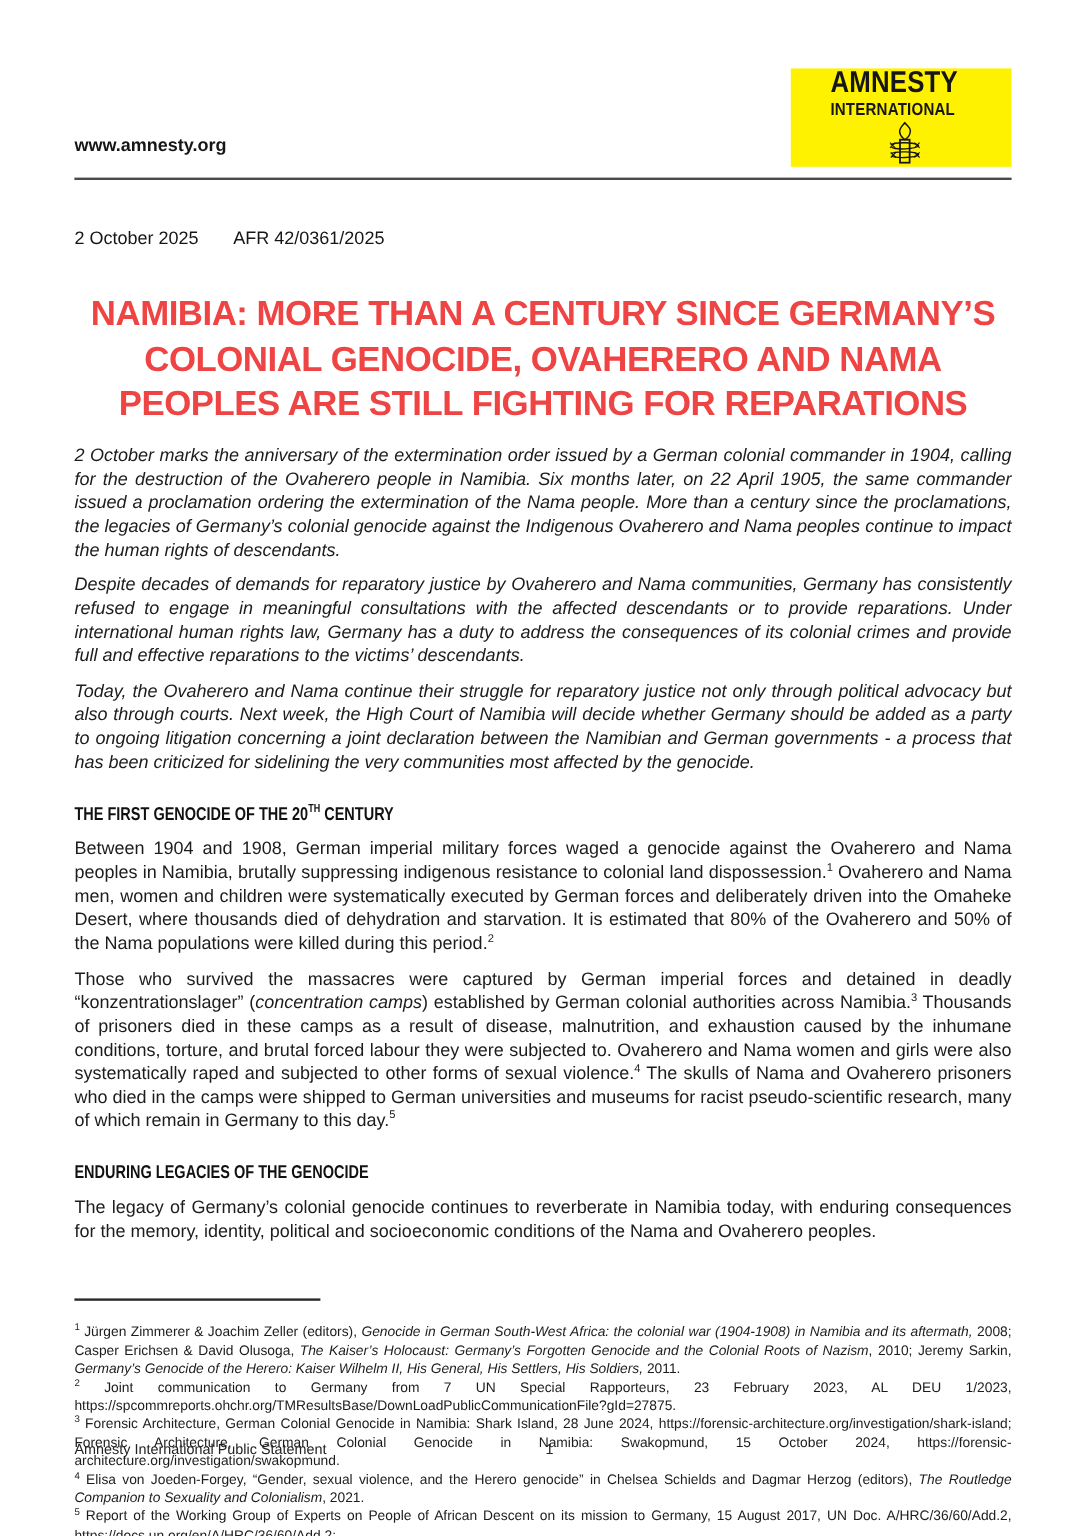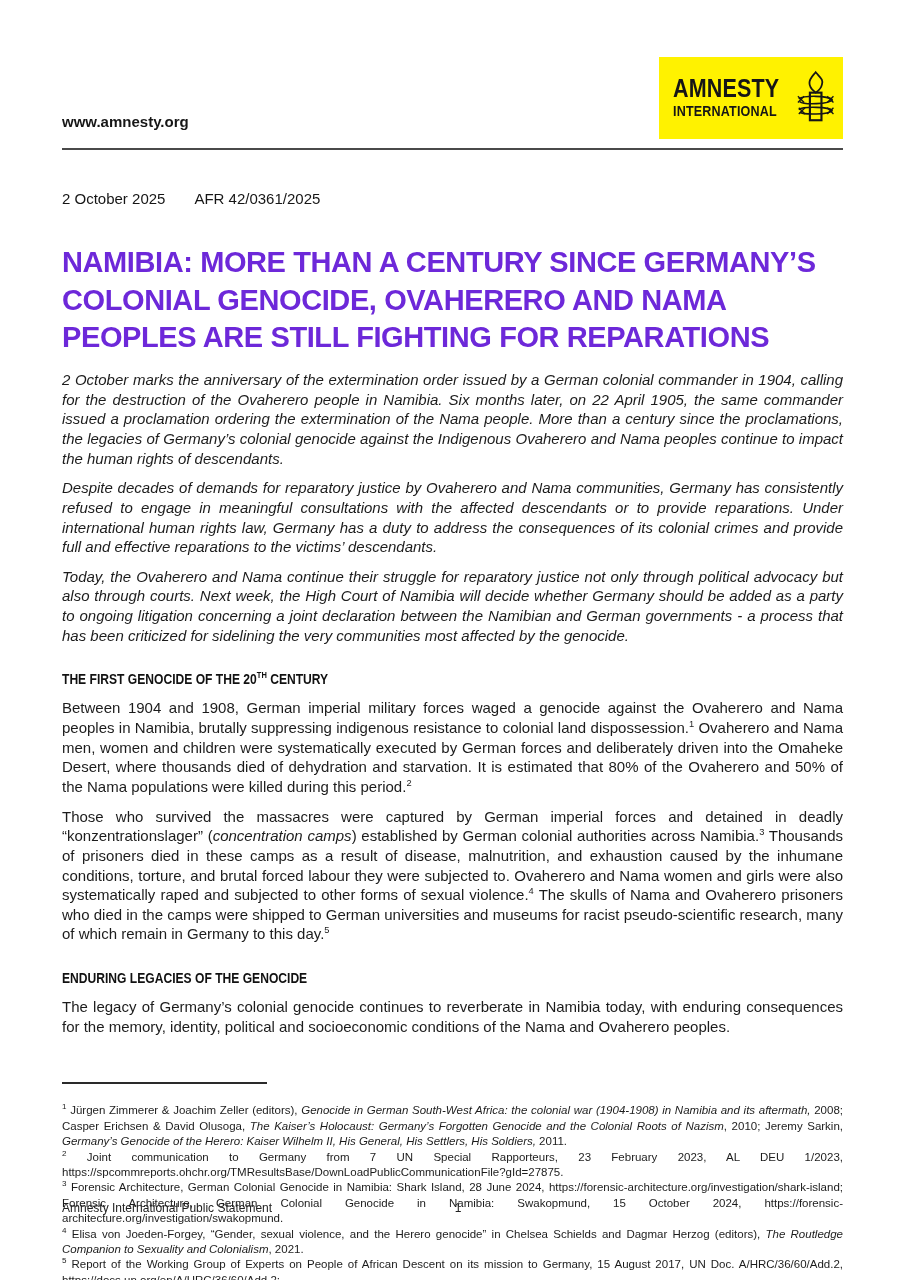--- a/index.html
+++ b/index.html
@@ -19,22 +19,22 @@
   }
   .logo-text { transform:scaleX(0.86); transform-origin:left center; color:#161616; }
   .logo-line1 { font-size:25px; font-weight:bold; line-height:1.02; letter-spacing:0.2px; }
   .logo-line2 { font-size:14.6px; font-weight:bold; line-height:1.25; letter-spacing:0.2px; }
   .header-rule { border:none; border-top:2px solid #4a4a4a; margin-top:9px; }
   
   .meta { margin-top:40px; font-size:15px; color:#161616; }
   .meta-index { margin-left:29px; }
   
   .doc-title {
-    margin-top:37px; font-size:29px; font-weight:bold; color:#6d28d9;
-    line-height:1.30; letter-spacing:-0.4px; white-space:pre-line;
+    margin-top:37px; font-size:29px; font-weight:bold; color:#ef4444;
+    line-height:1.30; letter-spacing:-0.4px; white-space:pre-line;text-align:center;
   }
   
   .para { font-size:15px; line-height:1.31; text-align:justify; margin-top:10px; color:#1c1c1c; }
   .lead { font-style:italic; }
   .lead-first { margin-top:13px; }
   .section-heading {
     margin-top:25px; font-size:15.5px; font-weight:bold; color:#111;
     transform:scaleX(0.78); transform-origin:left center; white-space:nowrap;
   }
   .para sup, .section-heading sup { font-size:0.62em; line-height:0; }
@@ -48,21 +48,21 @@
   .footer-page { position:absolute; left:50%; transform:translateX(-50%); }
   .candle-svg { display:block; }
 </style>
 </head>
 <body>
 
 <div class="page">
 
   <div class="header">
     <div class="website">www.amnesty.org</div>
-    <div class="logo" style="background:#FFF200;">
+    <div class="logo" style="background:#FFF200;flex-direction:column;">
       <div class="logo-text">
         <div class="logo-line1">AMNESTY</div>
         <div class="logo-line2">INTERNATIONAL</div>
       </div>
       <svg class="candle-svg" width="42" height="62" viewBox="0 0 42 62" fill="none" stroke="#161616">
         <path d="M21 2 C26 8 30 10 28 16 C27 21 24 23 21 25 C18 22 14 20 14 14 C14 9 18 6 21 2 Z" stroke-width="2"></path>
         <rect x="14.5" y="25" width="13" height="31" stroke-width="2.4"></rect>
         <path d="M2 32 C8 28 34 28 40 33" stroke-width="1.8"></path>
         <path d="M40 33 C36 38 8 39 3 35" stroke-width="1.8"></path>
         <path d="M2 44 C8 40 36 41 40 45" stroke-width="1.8"></path>

